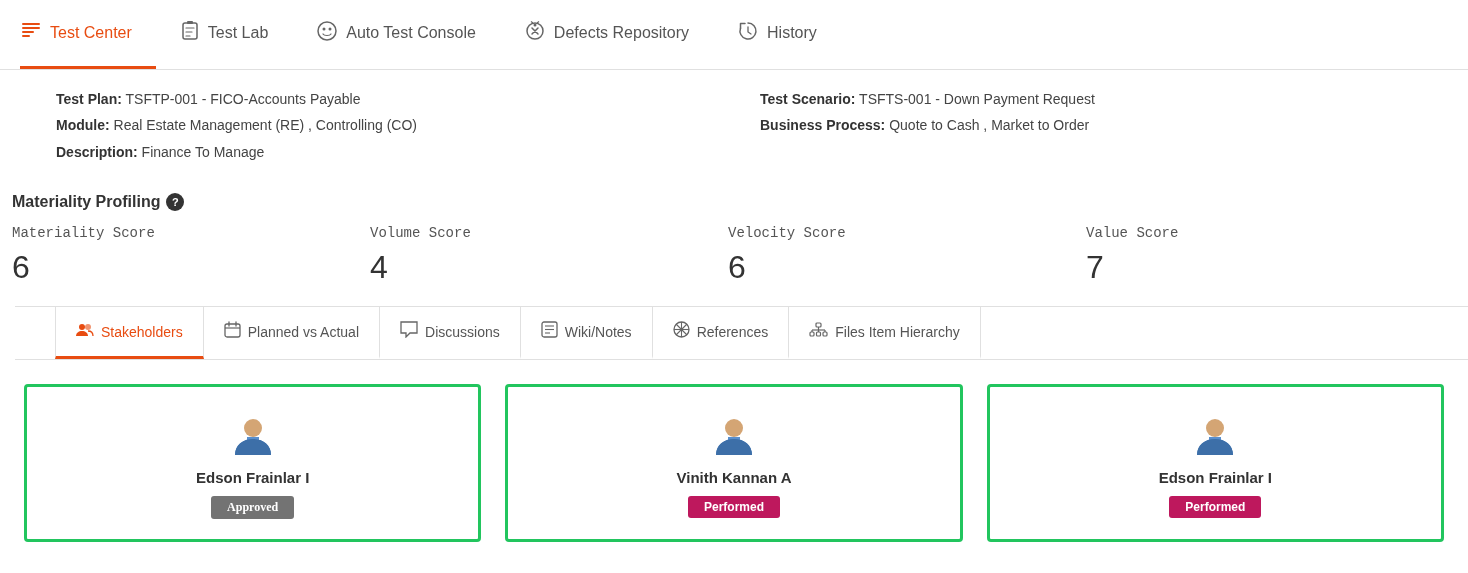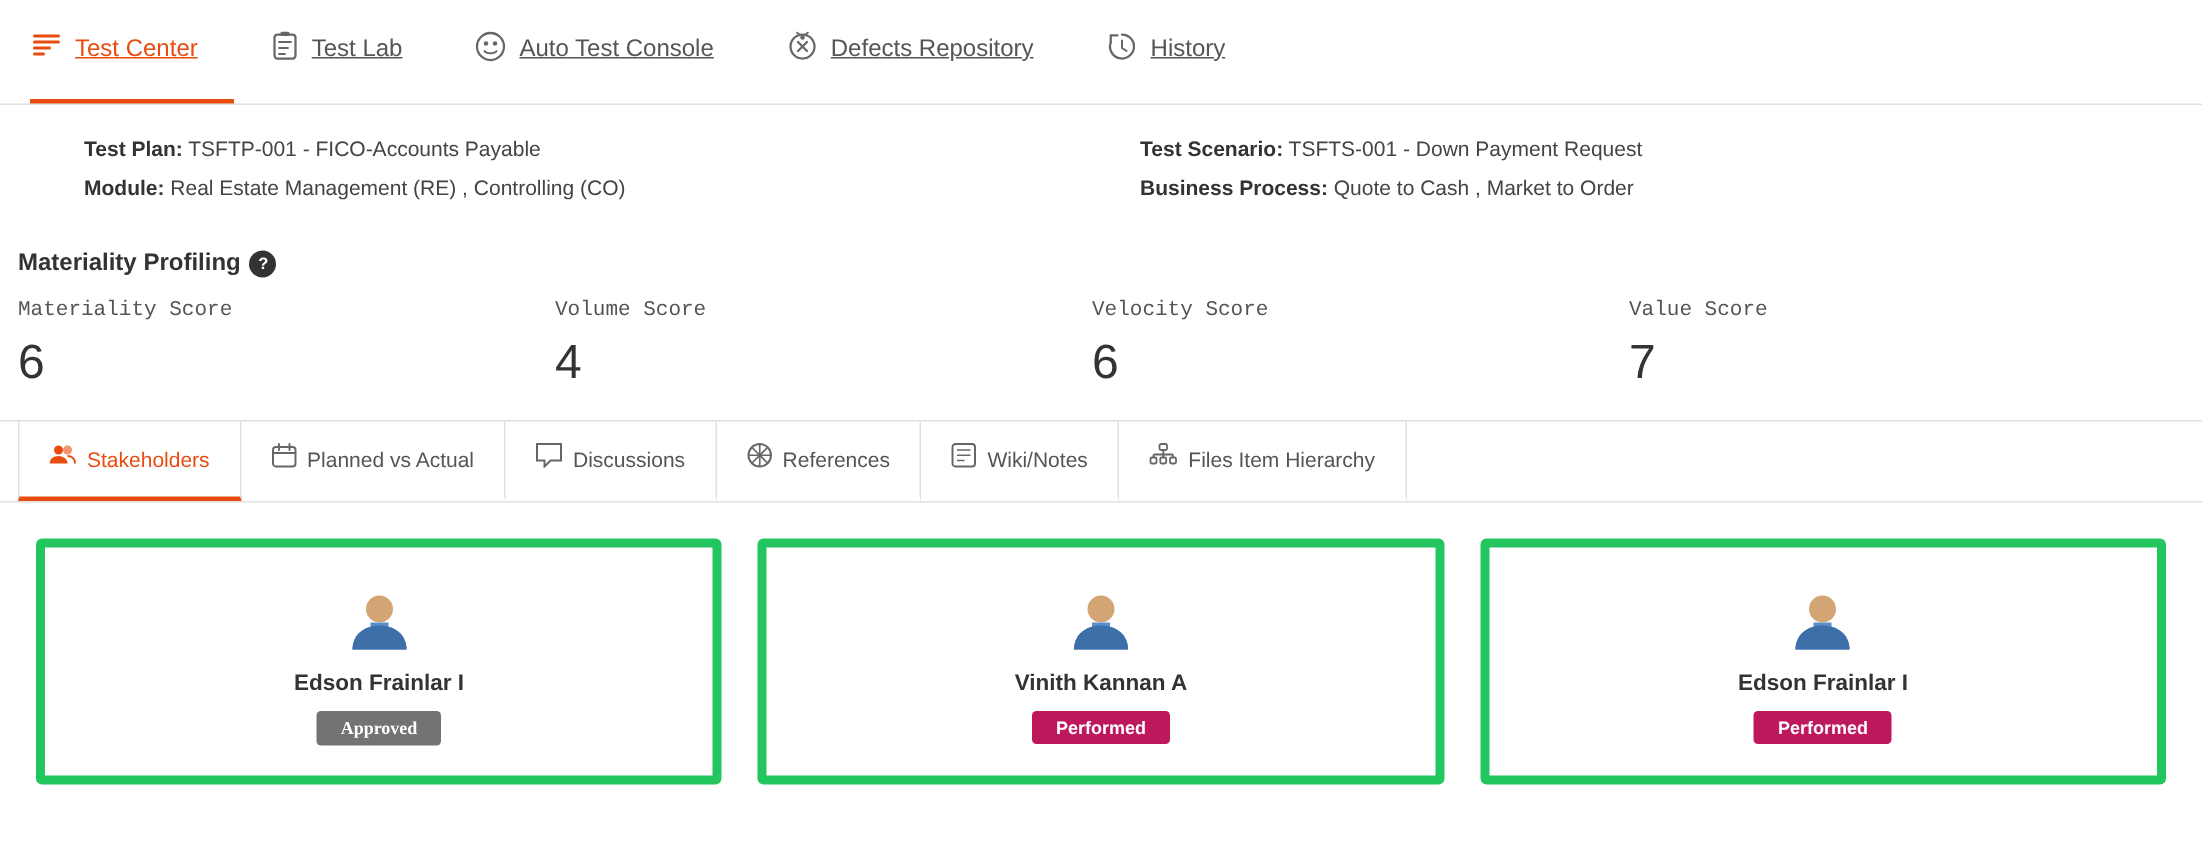--- a/index.html
+++ b/index.html
@@ -19,21 +19,20 @@
       align-items: center;
       gap: 8px;
       padding: 0 24px;
       height: 100%;
       cursor: pointer;
       color: #555;
       font-size: 16px;
       font-weight: 500;
       border-bottom: 3px solid transparent;
       white-space: nowrap;
-      text-decoration: underline;
     }
     .nav-item.active {
       color: #e84c11;
       border-bottom: 3px solid #e84c11;
     }
     .nav-item:first-child { padding-left: 0; }
     .nav-icon {
       font-size: 18px;
     }
 
@@ -91,22 +90,22 @@
       font-size: 32px;
       font-weight: 400;
       color: #333;
     }
 
     
     .tabs-section {
       display: flex;
       border-top: 1px solid #e0e0e0;
       border-bottom: 1px solid #e0e0e0;
-      margin: 10px 0 0 0;
-      padding: 0 12px;
+      margin: 10px 0 0 15px;
+      padding: 0 40px;
       overflow-x: auto;
     }
     .tab-item {
       display: flex;
       align-items: center;
       gap: 7px;
       padding: 14px 20px;
       cursor: pointer;
       color: #555;
       font-size: 14px;
@@ -123,21 +122,21 @@
     .tab-icon { font-size: 16px; }
 
     
     .cards-section {
       display: flex;
       gap: 24px;
       padding: 24px 24px;
     }
     .stakeholder-card {
       flex: 1;
-      border: 6px solid #22c55e;
+      border: 3px solid #22c55e;
       border-radius: 4px;
       padding: 24px 20px 20px 20px;
       display: flex;
       flex-direction: column;
       align-items: center;
       gap: 10px;
       min-height: 130px;
     }
     .avatar {
       width: 48px;
@@ -222,20 +221,24 @@
 <div class="info-section">
   <div class="info-left">
     <div class="info-row">
       <span class="info-label">Test Plan:</span>
       <span class="info-value"> TSFTP-001 - FICO-Accounts Payable</span>
     </div>
     <div class="info-row">
       <span class="info-label">Module:</span>
       <span class="info-value"> Real Estate Management (RE) , Controlling (CO)</span>
     </div>
+    <div class="info-row">
+      <span class="info-label">Description:</span>
+      <span class="info-value"> Finance To Manage</span>
+    </div>
   </div>
   <div class="info-right">
     <div class="info-row">
       <span class="info-label">Test Scenario:</span>
       <span class="info-value"> TSFTS-001 - Down Payment Request</span>
     </div>
     <div class="info-row">
       <span class="info-label">Business Process:</span>
       <span class="info-value"> Quote to Cash , Market to Order</span>
     </div>
@@ -290,43 +293,43 @@
     </span>
     <span>Planned vs Actual</span>
   </div>
   <div class="tab-item">
     <span class="tab-icon">
       <svg width="18" height="17" viewBox="0 0 18 17" fill="none">
         <path d="M1 1h16v11H10l-4 4v-4H1V1z" stroke="#666" stroke-width="1.3" fill="none"></path>
       </svg>
     </span>
     <span>Discussions</span>
+  </div>
+  <div class="tab-item">
+    <span class="tab-icon">
+      <svg width="17" height="17" viewBox="0 0 17 17" fill="none">
+        <rect x="1" y="1" width="15" height="15" rx="2" stroke="#666" stroke-width="1.3" fill="none"></rect>
+        <line x1="4" y1="5" x2="13" y2="5" stroke="#666" stroke-width="1.1"></line>
+        <line x1="4" y1="8.5" x2="13" y2="8.5" stroke="#666" stroke-width="1.1"></line>
+        <line x1="4" y1="12" x2="9" y2="12" stroke="#666" stroke-width="1.1"></line>
+      </svg>
+    </span>
+    <span>Wiki/Notes</span>
   </div>
   <div class="tab-item">
     <span class="tab-icon">
       <svg width="17" height="17" viewBox="0 0 17 17" fill="none">
         <circle cx="8.5" cy="8.5" r="7.5" stroke="#666" stroke-width="1.3" fill="none"></circle>
         <line x1="8.5" y1="1" x2="8.5" y2="16" stroke="#666" stroke-width="1.1"></line>
         <line x1="1" y1="8.5" x2="16" y2="8.5" stroke="#666" stroke-width="1.1"></line>
         <line x1="3" y1="3" x2="14" y2="14" stroke="#666" stroke-width="1.1"></line>
         <line x1="14" y1="3" x2="3" y2="14" stroke="#666" stroke-width="1.1"></line>
       </svg>
     </span>
     <span>References</span>
-  </div>
-  <div class="tab-item">
-    <span class="tab-icon">
-      <svg width="17" height="17" viewBox="0 0 17 17" fill="none">
-        <rect x="1" y="1" width="15" height="15" rx="2" stroke="#666" stroke-width="1.3" fill="none"></rect>
-        <line x1="4" y1="5" x2="13" y2="5" stroke="#666" stroke-width="1.1"></line>
-        <line x1="4" y1="8.5" x2="13" y2="8.5" stroke="#666" stroke-width="1.1"></line>
-        <line x1="4" y1="12" x2="9" y2="12" stroke="#666" stroke-width="1.1"></line>
-      </svg>
-    </span>
-    <span>Wiki/Notes</span>
   </div>
   <div class="tab-item">
     <span class="tab-icon">
       <svg width="19" height="16" viewBox="0 0 19 16" fill="none">
         <rect x="7" y="1" width="5" height="4" rx="1" stroke="#666" stroke-width="1.2" fill="none"></rect>
         <line x1="9.5" y1="5" x2="9.5" y2="8" stroke="#666" stroke-width="1.2"></line>
         <line x1="3" y1="8" x2="16" y2="8" stroke="#666" stroke-width="1.2"></line>
         <line x1="3" y1="8" x2="3" y2="10" stroke="#666" stroke-width="1.2"></line>
         <line x1="9.5" y1="8" x2="9.5" y2="10" stroke="#666" stroke-width="1.2"></line>
         <line x1="16" y1="8" x2="16" y2="10" stroke="#666" stroke-width="1.2"></line>

